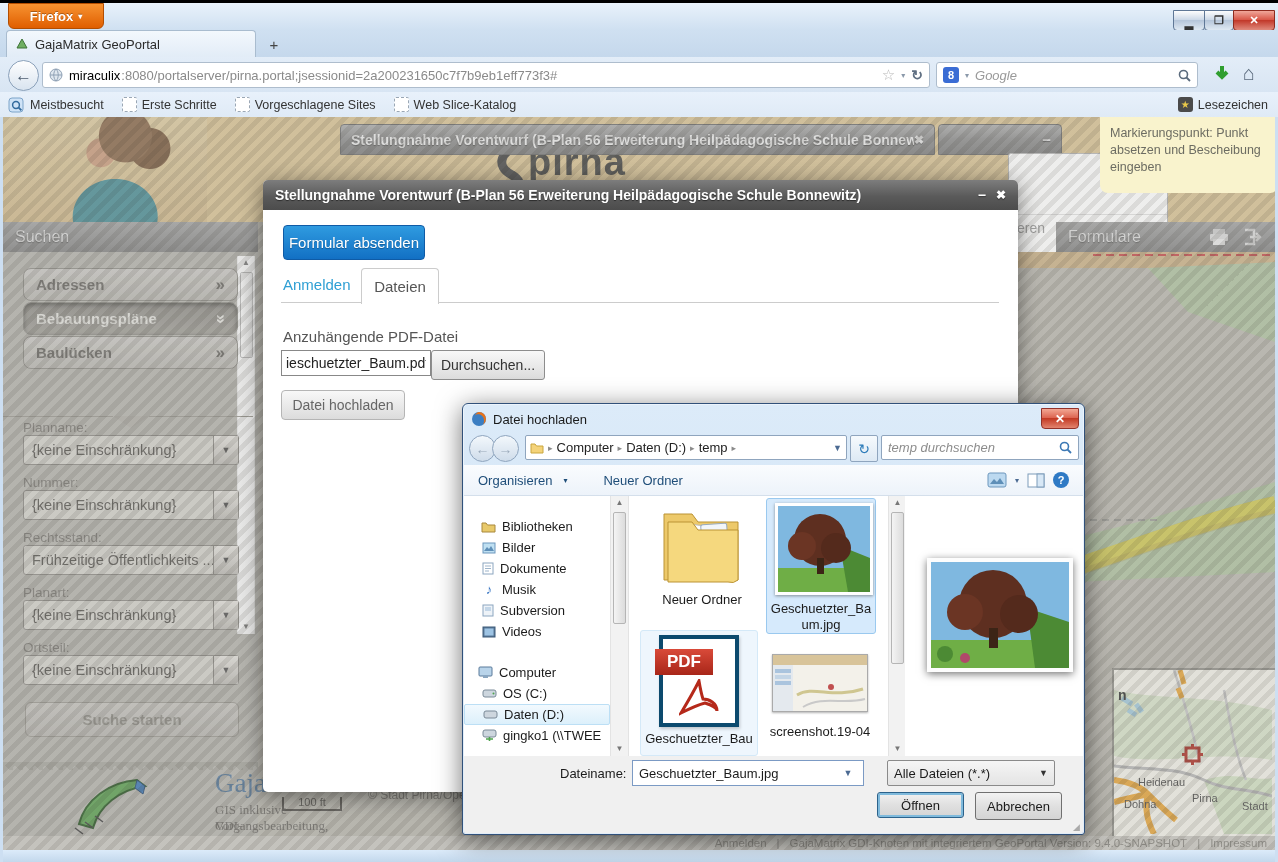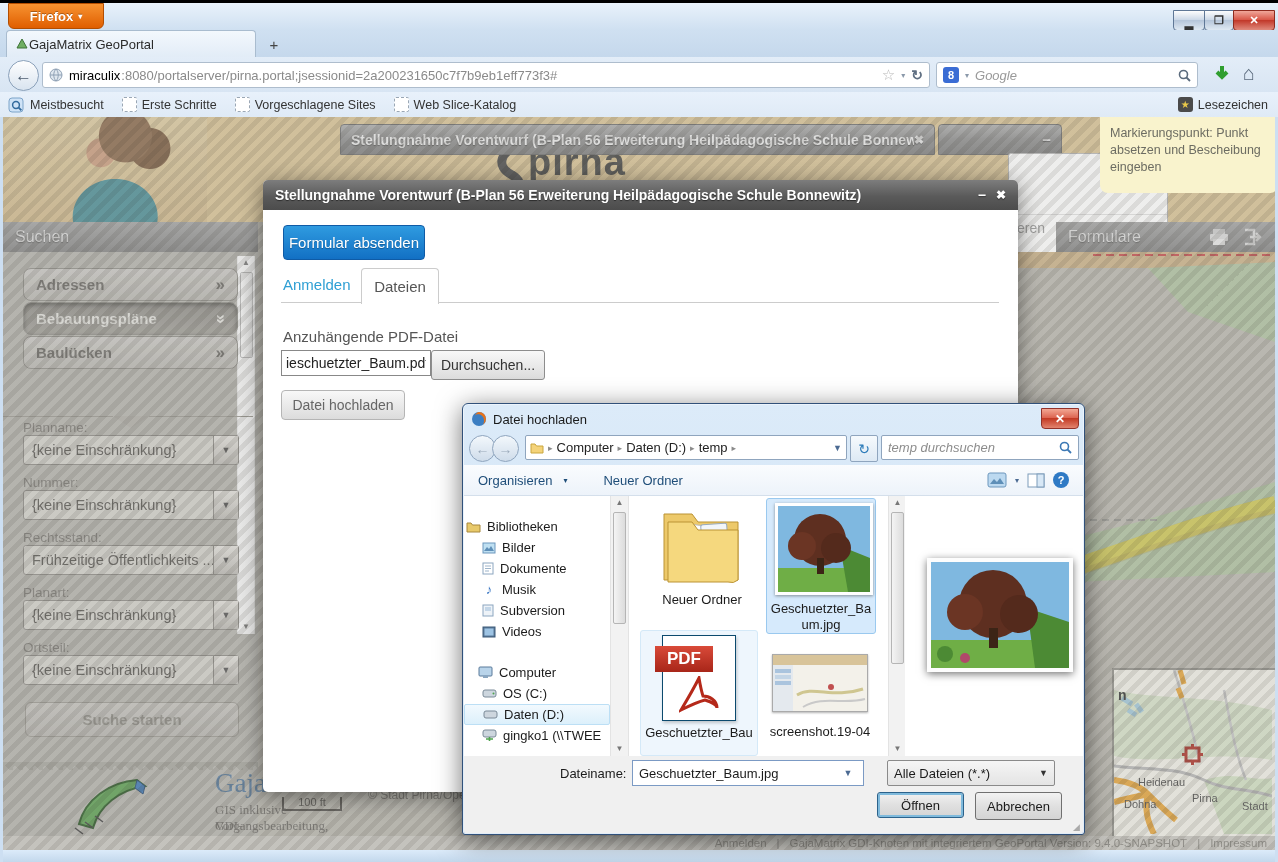--- a/index.html
+++ b/index.html
@@ -13,21 +13,21 @@
   .ffbtn{left:8px;top:3px;width:94px;height:24px;border:1px solid #b34d00;border-radius:0 0 6px 6px;
     background:linear-gradient(#f79331,#e05e00);color:#fff;font-weight:bold;font-size:13px;
     display:flex;align-items:center;justify-content:center;gap:5px;text-shadow:0 -1px 0 rgba(0,0,0,.3);}
   .wbtn{height:19px;border:1px solid #5f7796;border-radius:0 0 4px 4px;
     background:linear-gradient(#fdfdfd,#cdd9e8 45%,#b6c6da 50%,#dfe9f3);
     display:flex;align-items:center;justify-content:center;color:#333;font-size:11px;font-weight:bold;}
   .wbtn.close{background:linear-gradient(#f0a79a,#d9594a 45%,#c23a2b 50%,#e08a7d);color:#fff;border-color:#8e2a1e;}
   .tabbar{left:0;top:30px;width:1278px;height:27px;background:linear-gradient(#cfe0f1,#c5d8ec);}
   .tab{left:6px;top:30px;width:250px;height:27px;background:linear-gradient(#f3f8fd,#e2ecf7);
     border:1px solid #a9bccf;border-bottom:none;border-radius:4px 4px 0 0;
-    display:flex;align-items:center;padding:0 8px;box-sizing:border-box;font-size:13px;color:#2b2b2b;}
+    display:flex;align-items:center;gap:6px;padding:0 8px;box-sizing:border-box;font-size:13px;color:#2b2b2b;}
   .newtab{left:260px;top:32px;width:26px;height:23px;border:1px solid transparent;border-radius:3px;
     display:flex;align-items:center;justify-content:center;font-size:15px;color:#444;}
   .navbar{left:0;top:57px;width:1278px;height:35px;background:linear-gradient(#e3edf8,#d8e5f3);}
   .backbtn{left:8px;top:60px;width:29px;height:29px;border-radius:50%;border:1px solid #8ba1ba;
     background:linear-gradient(#fefefe,#d9e4f0);display:flex;align-items:center;justify-content:center;
     color:#4b5b6e;font-size:17px;font-weight:bold;}
   .urlbox{left:42px;top:62px;width:888px;height:26px;background:#fff;border:1px solid #aebdcd;border-radius:3px;
     display:flex;align-items:center;padding:0 6px;box-sizing:border-box;font-size:13px;color:#8a8a8a;gap:6px;}
   .searchbox{left:936px;top:62px;width:262px;height:26px;background:#fff;border:1px solid #aebdcd;border-radius:3px;
     display:flex;align-items:center;padding:0 6px;box-sizing:border-box;font-size:13px;gap:6px;}
@@ -99,21 +99,21 @@
   .dtoolbar{left:1px;top:61px;width:619px;height:31px;background:linear-gradient(#fafcfe,#edf3fa);
     border-bottom:1px solid #d4dfeb;display:flex;align-items:center;font-size:13px;color:#1f4e79;
     padding:0 14px;box-sizing:border-box;}
   .dmain{left:1px;top:92px;width:619px;height:260px;background:#fff;}
   .treerow{display:flex;align-items:center;gap:6px;height:21px;padding-left:18px;font-size:13px;color:#1b1b1b;}
   .treerow.sel{background:linear-gradient(#f2f9fe,#dcf0fb);border:1px solid #bcdff5;border-radius:2px;box-sizing:border-box;}
   .vscroll{background:#f2f2f2;border-left:1px solid #e3e3e3;border-right:1px solid #e3e3e3;}
   .thumbbar{position:absolute;left:2px;width:11px;border:1px solid #b5b5b5;border-radius:2px;
     background:linear-gradient(90deg,#f4f4f4,#dcdcdc);}
   .filelabel{font-size:13px;color:#1b1b1b;text-align:center;line-height:1.25;word-break:break-all;}
-  .ficon-page{background:#fff;border:1px solid #0c4a6e;box-shadow:1px 2px 3px rgba(0,0,0,.2);}
+  .ficon-page{background:#fff;border:4px solid #0c4a6e;box-shadow:1px 2px 3px rgba(0,0,0,.2);}
   .dfooter{left:1px;top:352px;width:619px;height:77px;background:#f0f0f0;border-radius:0 0 2px 2px;}
   .combo{background:#fff;border:1px solid #7b9ac4;display:flex;align-items:center;box-sizing:border-box;
     font-size:13px;color:#1b1b1b;}
   .combo .arr{margin-left:auto;width:18px;text-align:center;color:#4b6a92;font-size:9px;}
   .fselect{border:1px solid #8a8a8a;border-radius:2px;background:linear-gradient(#f5f5f5,#e4e4e4);
     display:flex;align-items:center;font-size:13px;color:#1b1b1b;box-sizing:border-box;padding:0 6px;gap:32px;}
   .pushbtn{border:1px solid #707070;border-radius:3px;background:linear-gradient(#f2f2f2,#e0e0e0 50%,#d4d4d4);
     display:flex;align-items:center;justify-content:center;font-size:13px;color:#1b1b1b;box-sizing:border-box;}
   .pushbtn.def{box-shadow:0 0 0 2px #7fbadc inset;border-color:#2c628b;}
   input{font-family:"Liberation Sans",sans-serif;}
@@ -458,21 +458,21 @@
             <rect x="1" y="1" width="16" height="13" fill="#fff" stroke="#7d9cba"></rect>
             <rect x="10" y="1" width="7" height="13" fill="#d8e8f6" stroke="#7d9cba"></rect>
           </svg>
         <span style="width:16px;height:16px;border-radius:50%;background:#2f7ac5;color:#fff;display:inline-flex;align-items:center;justify-content:center;font-size:11px;font-weight:bold">?</span>
       </span>
     </div>
 
     <div class="abs dmain">
 
       <div class="abs" style="left:0;top:20px;width:146px">
-        <div class="treerow" style="padding-left:2px">
+        <div class="treerow" style="padding-left:17px">
           <svg width="15" height="12" viewBox="0 0 15 12">
               <path d="M1 2 h4 l1.5 2 H14 v7 H1 Z" fill="#e8c96a" stroke="#a8883c"></path>
             </svg>
           <span>Bibliotheken</span>
         </div>
         <div class="treerow">
           <svg width="14" height="12" viewBox="0 0 14 12">
               <rect x="1" y="1" width="12" height="10" fill="#bfe0f2" stroke="#6d97bd"></rect>
               <path d="M2 9 l3-4 2 2 2-3 3 5 Z" fill="#5e8fb8"></path>
             </svg>

